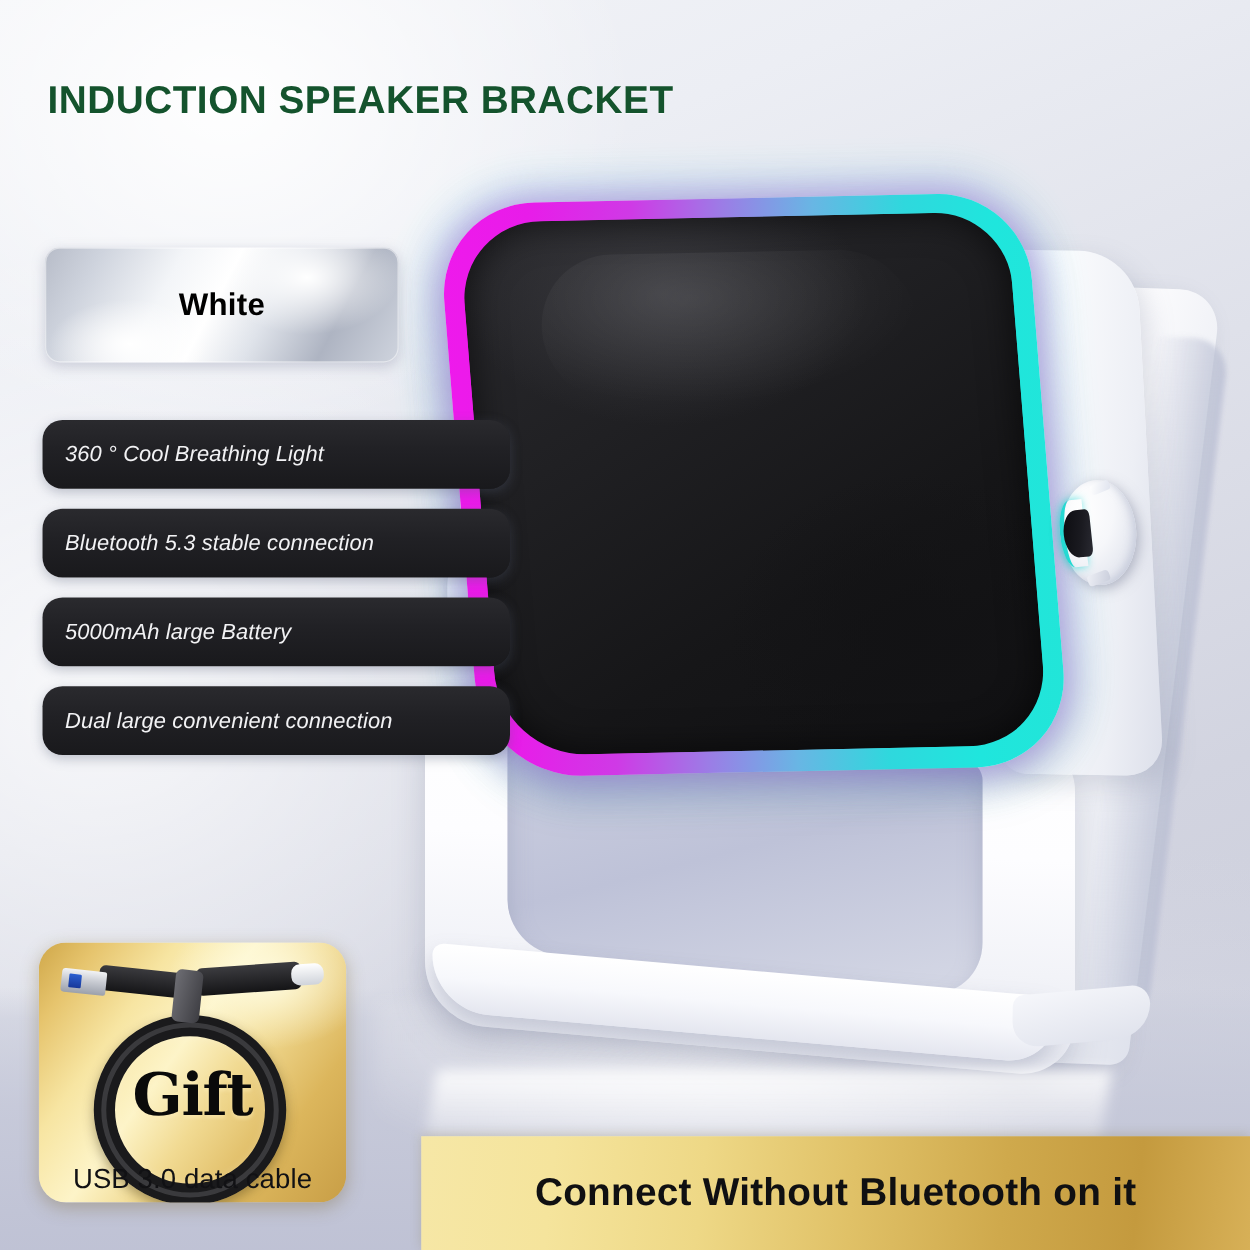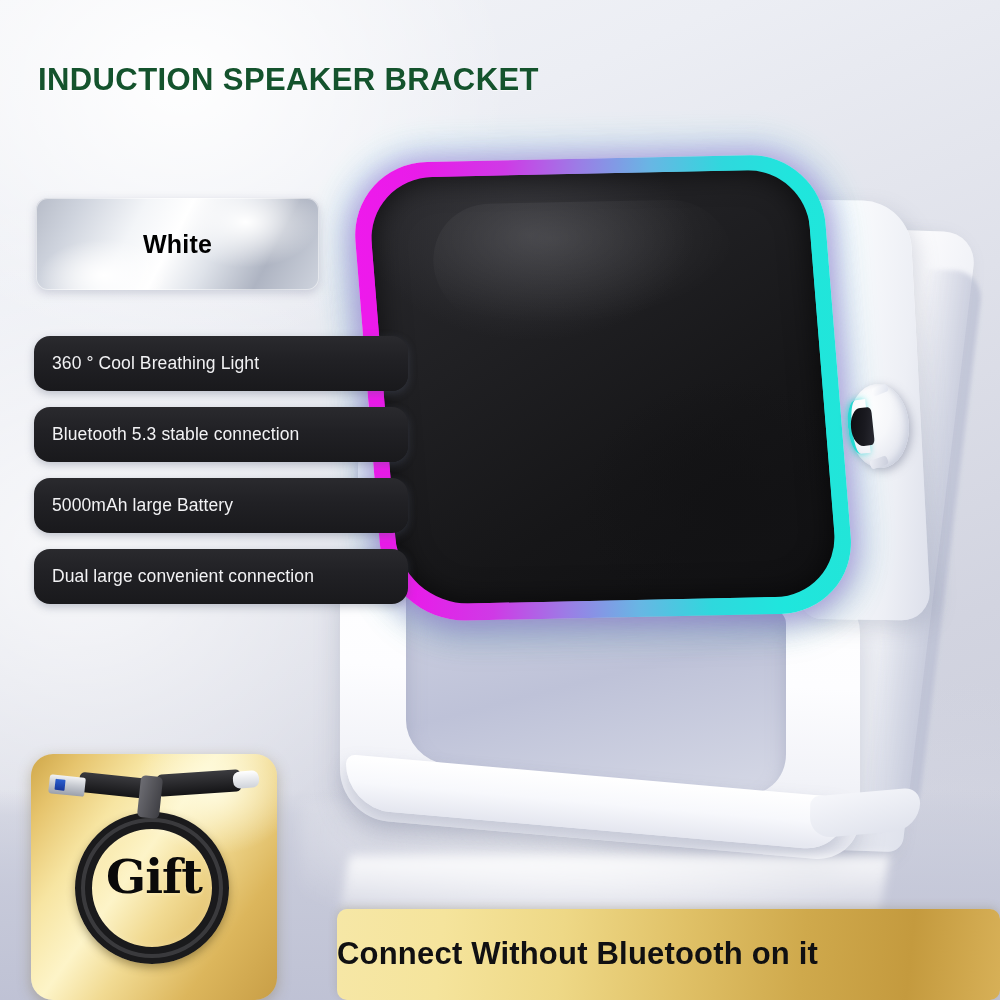--- a/index.html
+++ b/index.html
@@ -214,30 +214,31 @@
     letter-spacing: 0.2px;
   }
 
   .pill {
     position: absolute; left: 34px; width: 374px; height: 55px;
     background: linear-gradient(180deg,#2a2a2e 0%,#212125 42%,#19191c 100%);
     border-radius: 16px;
     box-shadow: 0 3px 9px rgba(90,96,120,0.35);
     display: flex; align-items: center;
     padding-left: 18px;
+    font-style: italic;
   }
   .pill-text { color: #f2f2f4; font-size: 17.5px; letter-spacing: 0.1px; white-space: nowrap; }
   .pill-1 { top: 336px; }
   .pill-2 { top: 407px; }
   .pill-3 { top: 478px; text-align: center; }
   .pill-4 { top: 549px; }
 
   
   .gift-card {
-    position: absolute; left: 31px; top: 754px; width: 246px; height: 246px;
+    position: absolute; left: 31px; top: 754px; width: 246px; height: 208px;
     border-radius: 22px;
     background:
       radial-gradient(ellipse 50% 50% at 78% 16%, #fdf1bd 0%, rgba(253,241,189,0) 62%),
       linear-gradient(128deg,#d6b052 0%,#e8c870 10%,#f6e29b 26%,#fdf3c4 42%,#f0d display, #f0d98c 56%,#dcb65c 76%,#c79d45 92%,#d9b45c 100%);
     box-shadow: 0 4px 14px rgba(120,100,50,0.35);
     overflow: hidden;
   }
   .gift-card-inner {
     position: absolute; inset: 0;
     background:
@@ -306,23 +307,22 @@
     font-size: 22px; color: #111114; letter-spacing: 0.1px;
     white-space: nowrap;
   }
 
   
   .gold-banner {
     position: absolute; left: 337px; top: 909px; right: 0; height: 91px;
     background: linear-gradient(96deg,
       #f6e7a6 0%, #f5e49c 16%, #eed886 34%,
       #e0c167 52%, #cfa94c 70%, #c49a3e 86%, #d7b057 100%);
-    display: flex; align-items: center; 
+    display: flex; align-items: center; justify-content: center;
     box-shadow: 0 -2px 8px rgba(120,104,56,0.22);
-    border-radius: 10px;
   }
   .gold-banner-text {
     font-size: 31px; font-weight: bold; color: #101012;
     letter-spacing: 0.2px; white-space: nowrap;
     padding-bottom: 2px;
   }
 </style>
 </head>
 <body>
 
@@ -385,17 +385,18 @@
 
 <div class="gift-card">
   <div class="gift-card-inner"></div>
   <div class="cable-loop"></div>
   <div class="cable-arm-l"></div>
   <div class="usb-a-tip"></div>
   <div class="cable-arm-r"></div>
   <div class="usb-c-tip"></div>
   <div class="cable-clip"></div>
   <div class="gift-word">Gift</div>
+  <div class="gift-caption">USB 3.0 data cable</div>
 </div>
 
 <div class="gold-banner">
   <span class="gold-banner-text">Connect Without Bluetooth on it</span>
 </div>
 
 </body></html>

